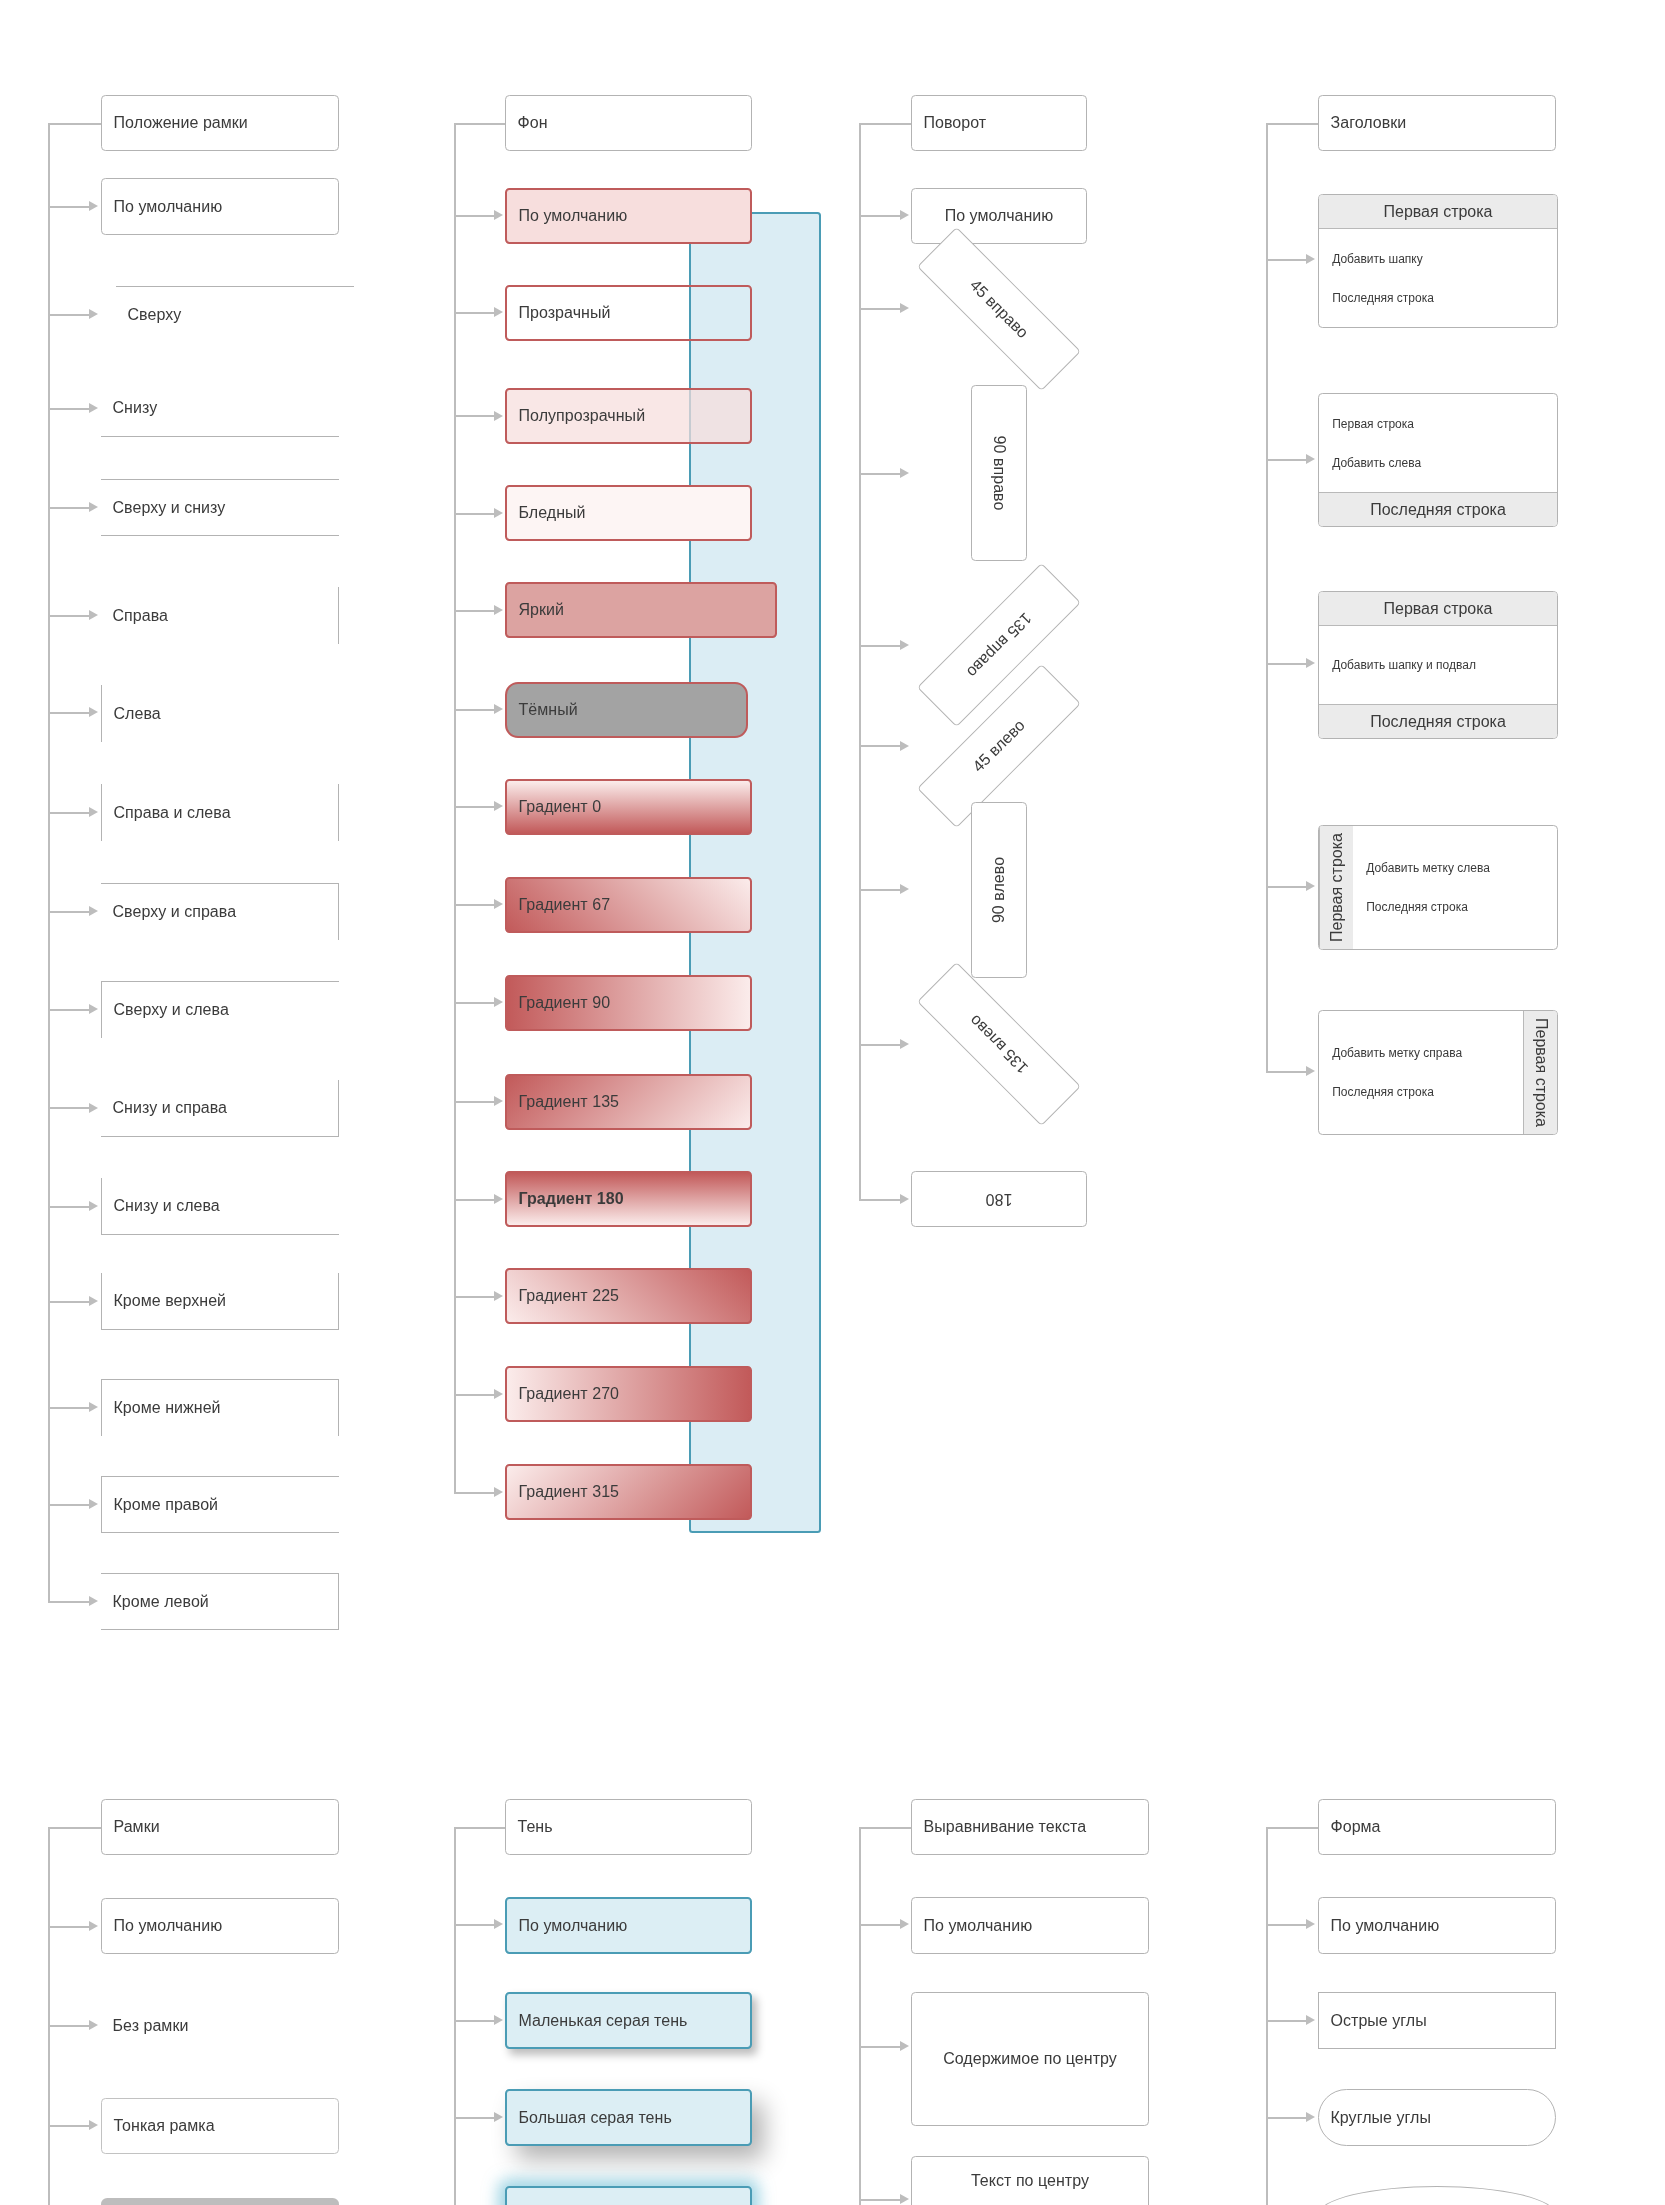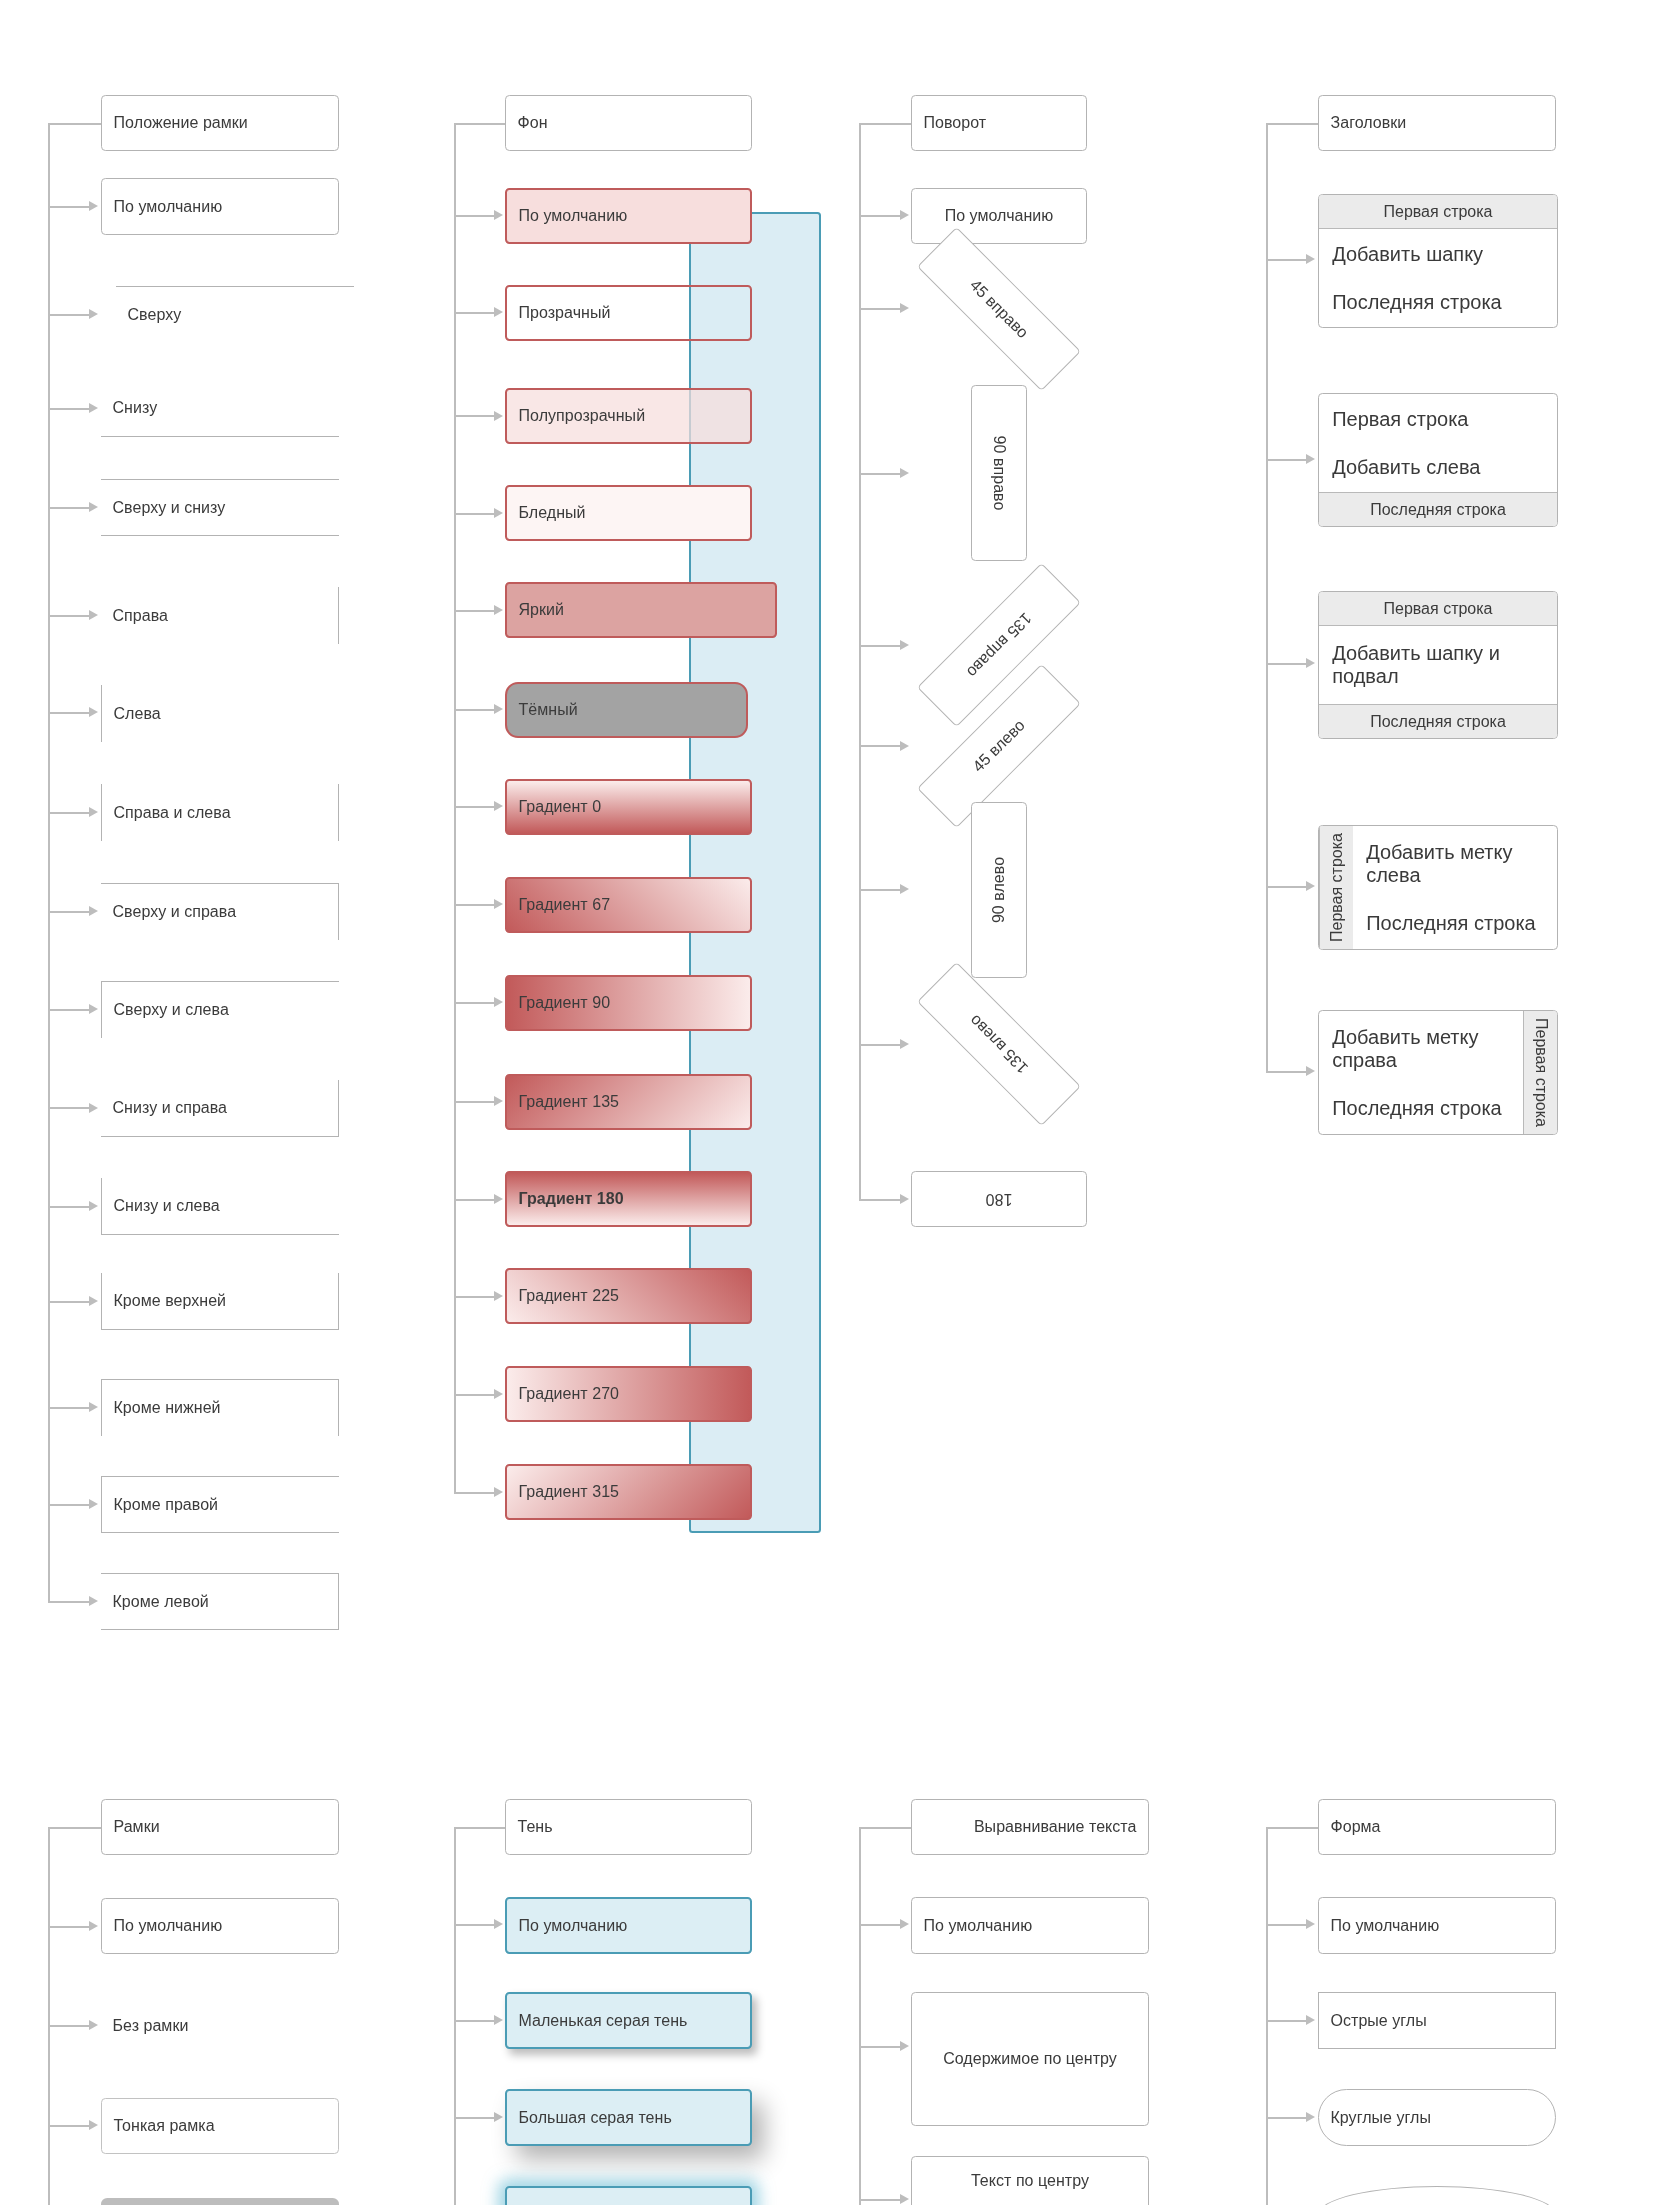--- a/index.html
+++ b/index.html
@@ -59,21 +59,21 @@
   }
 
   .shadow-sm-grey{box-shadow:4.4px 5.3px 8px rgba(0,0,0,.26);}
   .shadow-lg-grey{box-shadow:11.5px 13.2px 24px rgba(0,0,0,.30);}
   .shadow-sm-col{box-shadow:0 0 15px 6.2px rgba(84,178,206,.55);}
 
   .hdr-top{position:absolute;left:0;right:0;top:0;background:#ebebeb;border-bottom:1.3px solid #b9b9b9;box-sizing:border-box;display:flex;align-items:center;justify-content:center;font-size:16px;color:#3b3b3b;}
   .hdr-bot{position:absolute;left:0;right:0;bottom:0;background:#ebebeb;border-top:1.3px solid #b9b9b9;box-sizing:border-box;display:flex;align-items:center;justify-content:center;font-size:16px;color:#3b3b3b;}
   .hdr-left{position:absolute;left:0;top:0;bottom:0;background:#ebebeb;border-right:1.3px solid #b9b9b9;box-sizing:border-box;display:flex;align-items:center;justify-content:center;font-size:16px;color:#3b3b3b;writing-mode:vertical-rl;transform:rotate(180deg);}
   .hdr-right{position:absolute;right:0;top:0;bottom:0;background:#ebebeb;border-left:1.3px solid #b9b9b9;box-sizing:border-box;display:flex;align-items:center;justify-content:center;font-size:16px;color:#3b3b3b;writing-mode:vertical-rl;}
-  .hdr-body{position:absolute;left:0;right:0;box-sizing:border-box;padding:0 13.2px;display:flex;flex-direction:column;justify-content:center;gap:25px;font-size:20px;}
+  .hdr-body{position:absolute;left:0;right:0;box-sizing:border-box;padding:0 13.2px;display:flex;flex-direction:column;justify-content:center;gap:25px;font-size:12px;}
 </style>
 </head>
 <body>
 
 <div id="canvas">
     <div class="node box" style="left:101px;top:95px;width:238px;height:56px;">
       <span class="txt">Положение рамки</span>
     </div>
     <div class="hline" style="left:48px;top:123px;width:53px;"></div>
     <div class="vline" style="left:48px;top:123px;height:1478px;"></div>
@@ -360,21 +360,21 @@
       <span class="txt">Маленькая серая тень</span>
     </div>
     <div class="hline" style="left:454px;top:2117px;width:40px;"></div>
     <div class="arrowhead" style="left:494px;top:2112px;"></div>
     <div class="node box fill-blue shadow-lg-grey" style="left:505px;top:2089px;width:247px;height:57px;">
       <span class="txt">Большая серая тень</span>
     </div>
     <div class="node box fill-blue shadow-sm-col" style="left:505px;top:2186px;width:247px;height:57px;">
       <span class="txt">Маленькая цветная тень</span>
     </div>
-    <div class="node box" style="left:911px;top:1799px;width:238px;height:56px;text-align:right;">
+    <div class="node box" style="left:911px;top:1799px;width:238px;height:56px;">
       <span class="txt">Выравнивание текста</span>
     </div>
     <div class="hline" style="left:859px;top:1827px;width:52px;"></div>
     <div class="vline" style="left:859px;top:1827px;height:635px;"></div>
     <div class="hline" style="left:859px;top:1924px;width:42px;"></div>
     <div class="arrowhead" style="left:900px;top:1919px;"></div>
     <div class="node box" style="left:911px;top:1897px;width:238px;height:57px;align-items:center;">
       <span class="txt" style="text-align: left;">По умолчанию</span>
     </div>
     <div class="hline" style="left:859px;top:2046px;width:42px;"></div>

